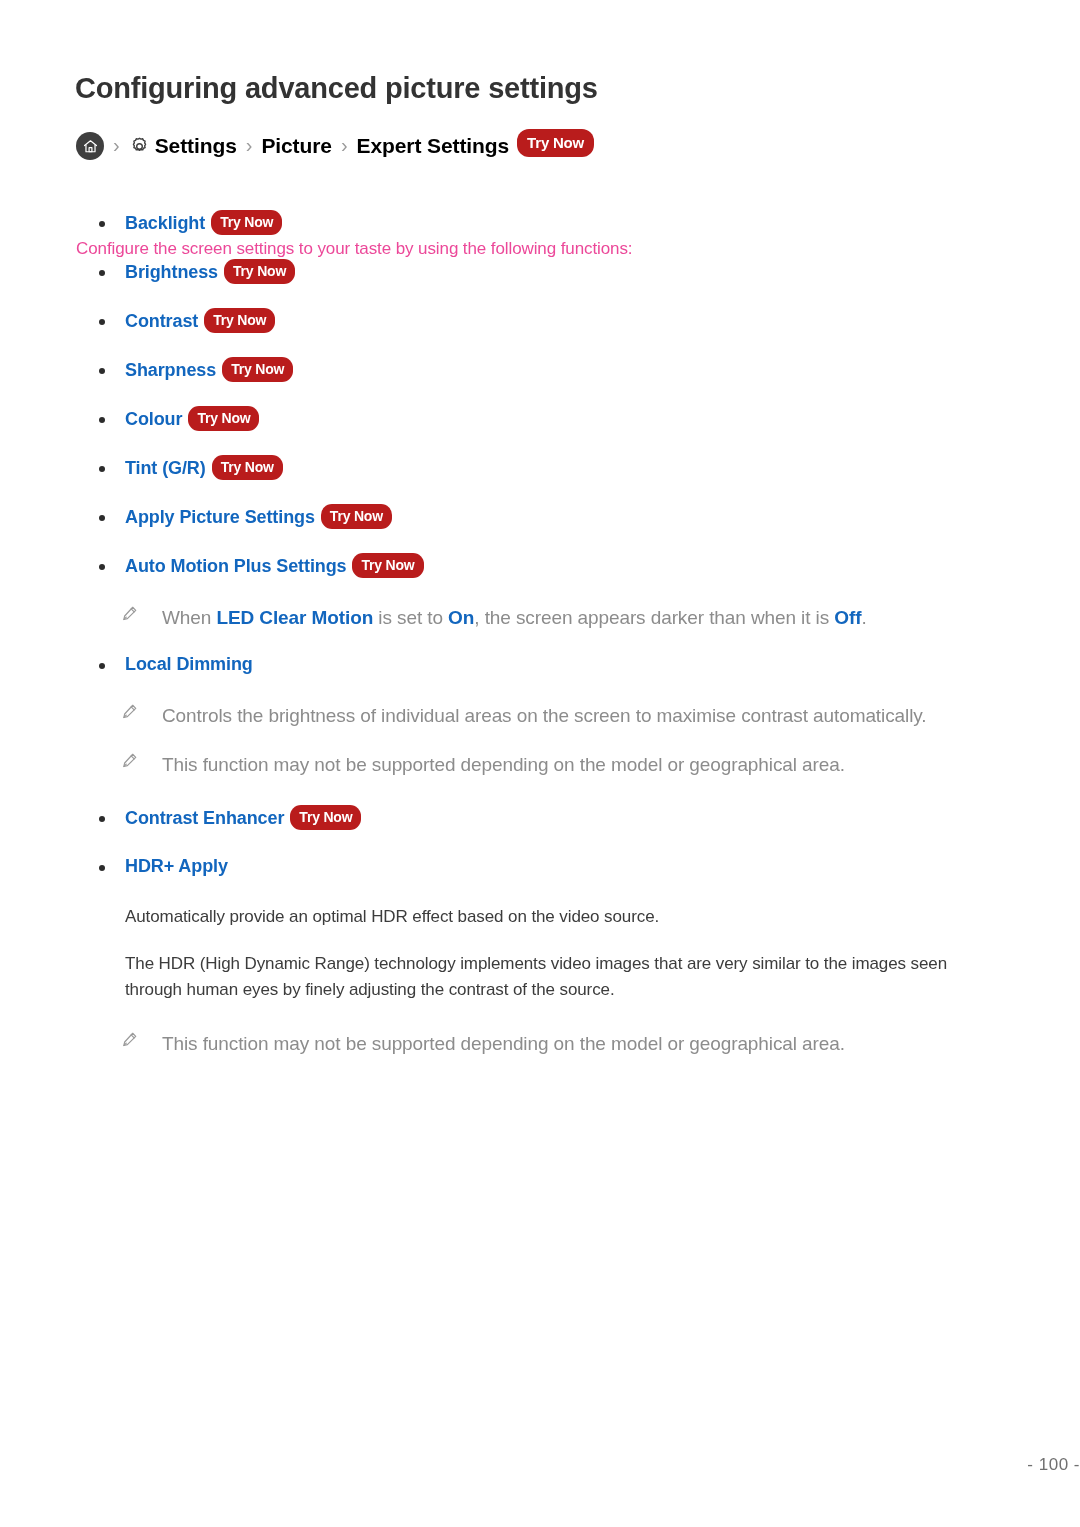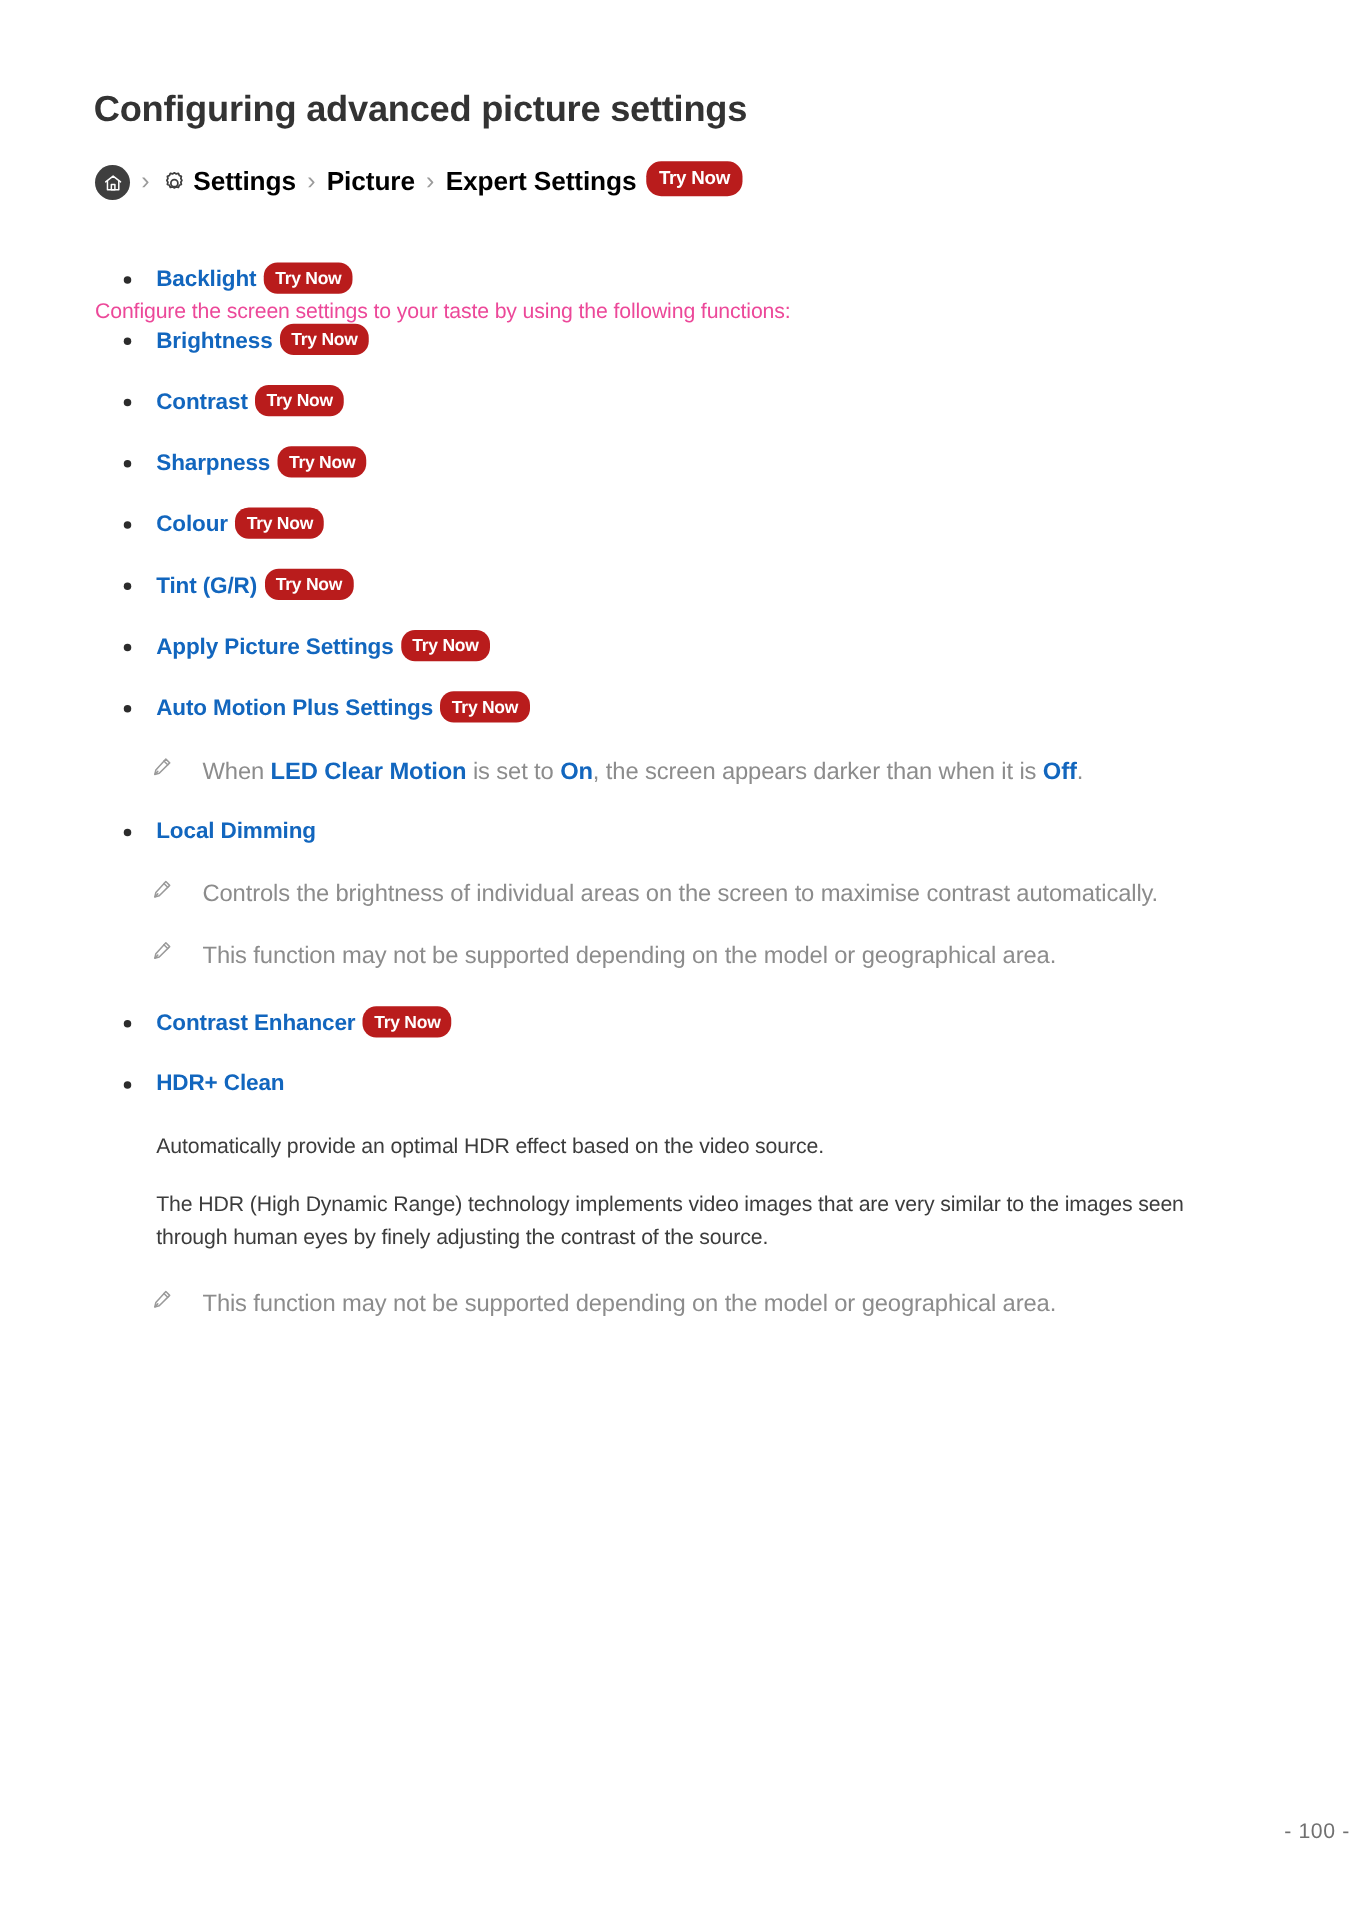--- a/index.html
+++ b/index.html
@@ -319,21 +319,21 @@
 
     <div class="gap-sm"></div>
 
     <div class="bullet-row">
       <span class="bullet-dot"></span>
       <span class="bullet-label">Contrast Enhancer</span><span class="trynow">Try Now</span>
     </div>
 
     <div class="bullet-row">
       <span class="bullet-dot"></span>
-      <span class="bullet-label plain">HDR+ Clean</span>
+      <span class="bullet-label plain">HDR+ Apply</span>
     </div>
 
     <div class="body-par">Automatically provide an optimal HDR effect based on the video source.</div>
 
     <div class="body-par">The HDR (High Dynamic Range) technology implements video images that are very similar to the images seen through human eyes by finely adjusting the contrast of the source.</div>
 
     <div class="gap-sm"></div>
 
     <div class="note-row">
       <span class="pencil-icon">

